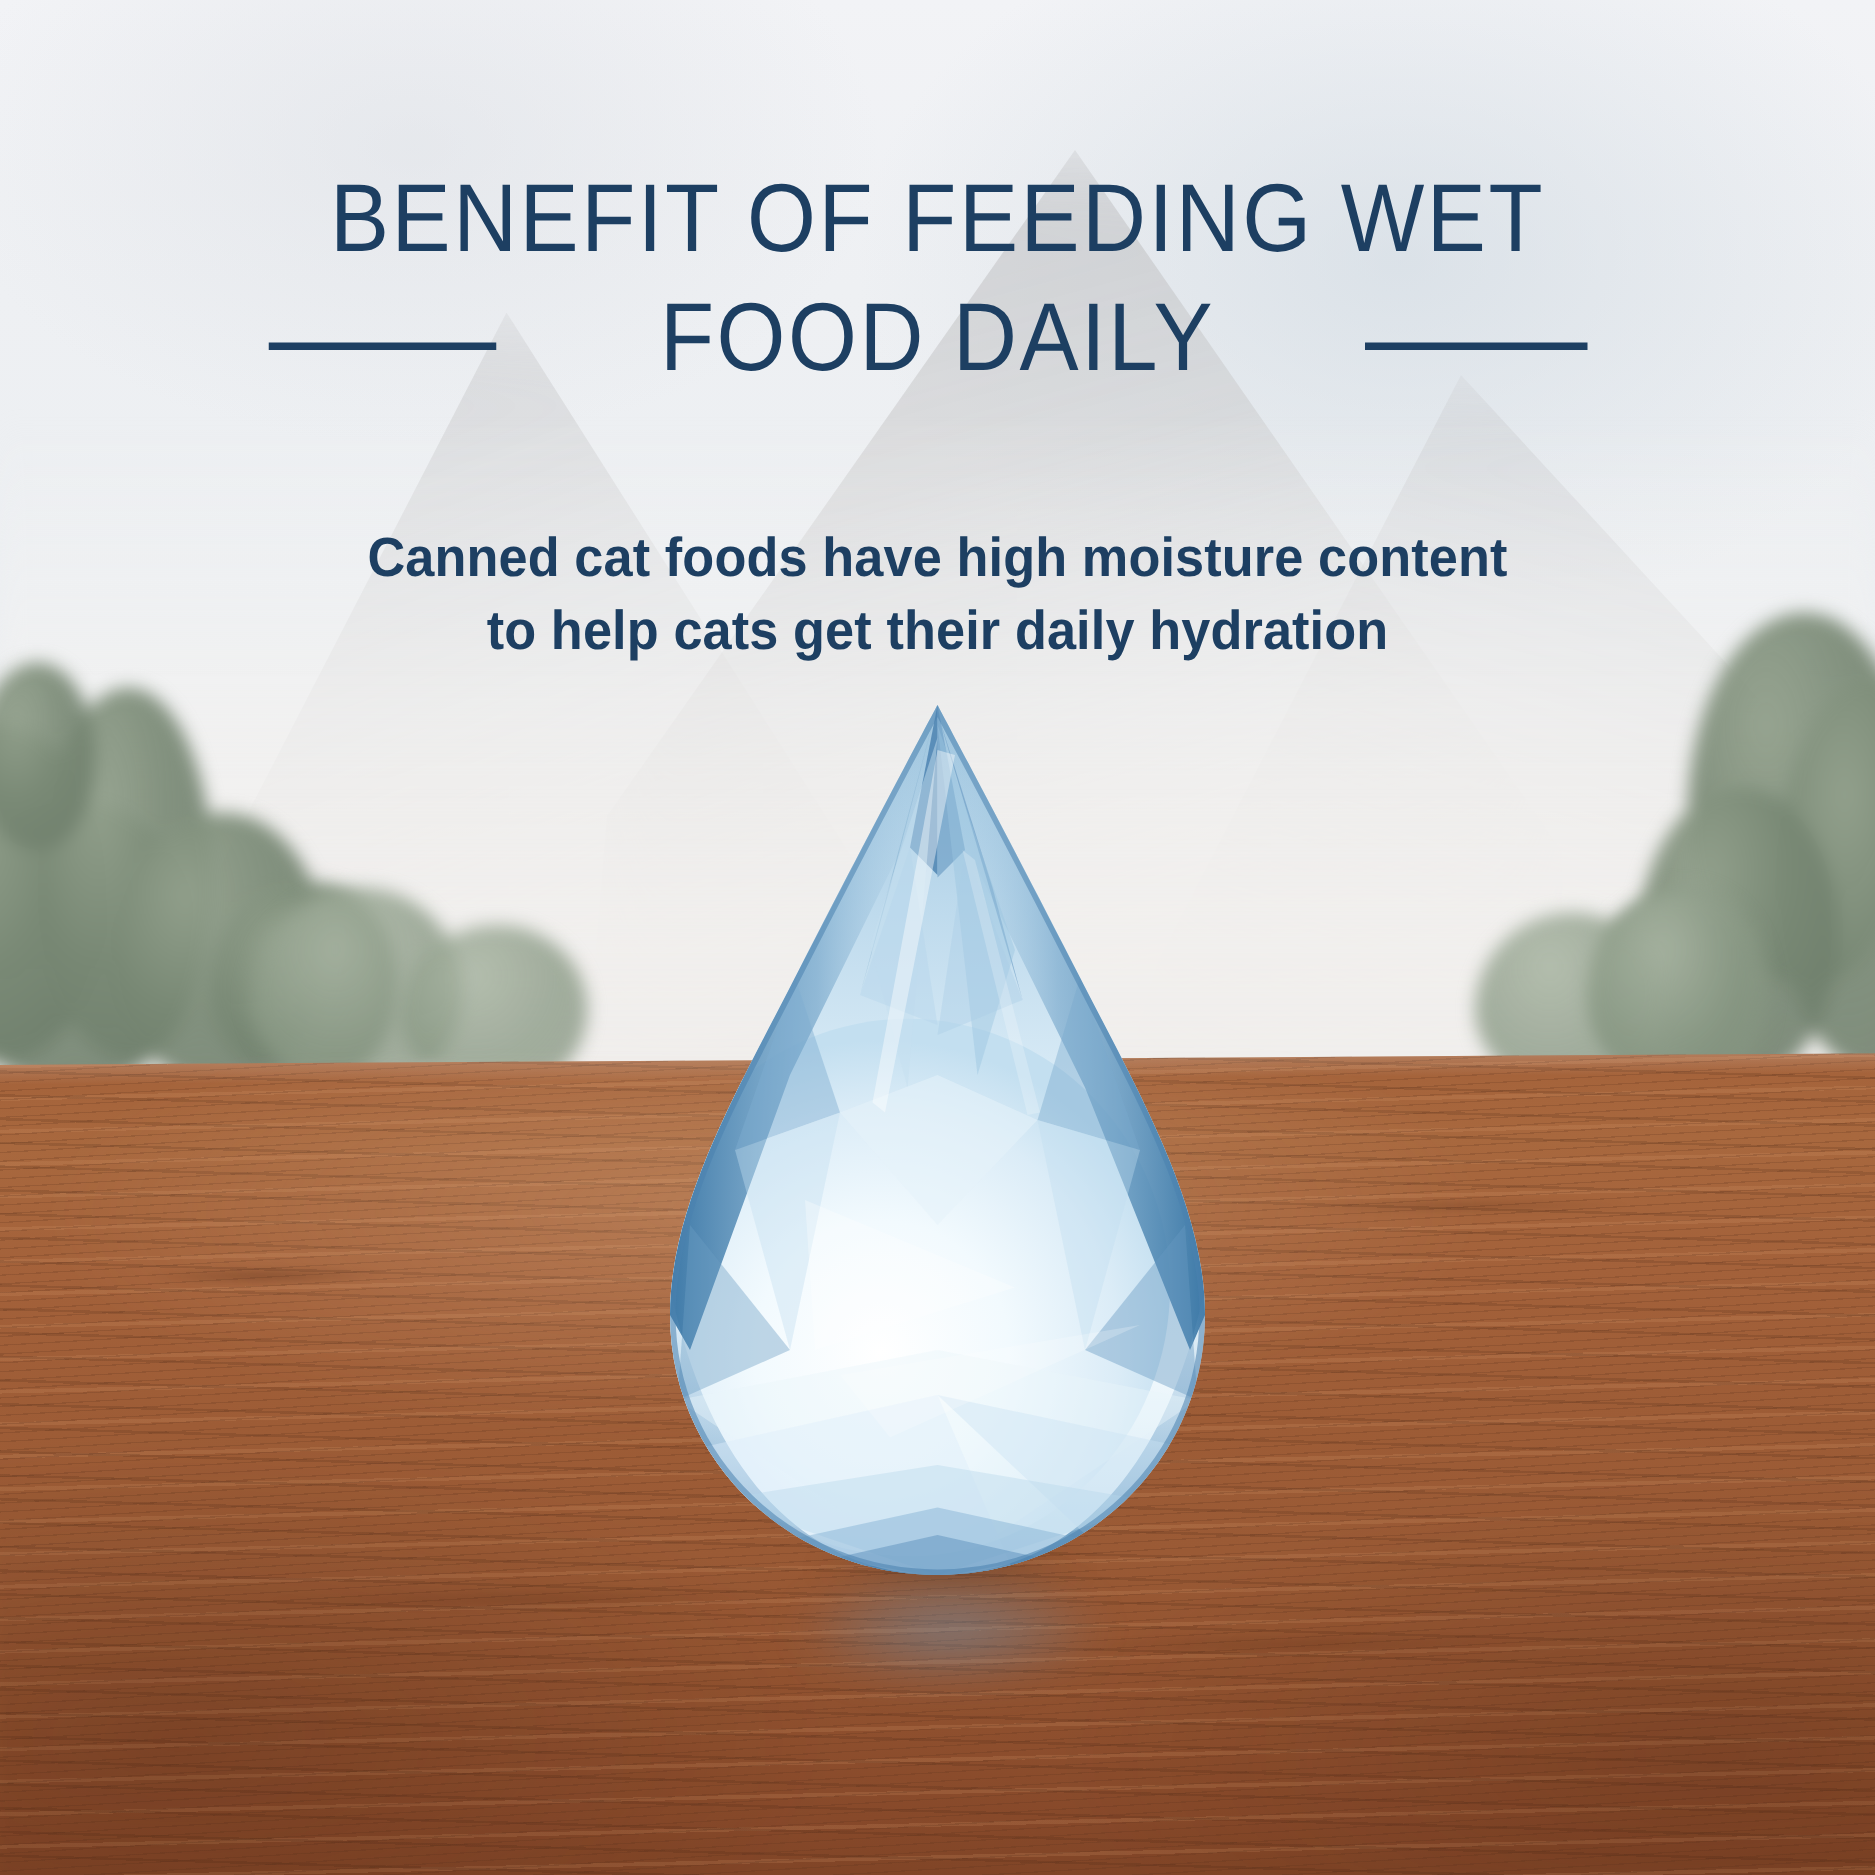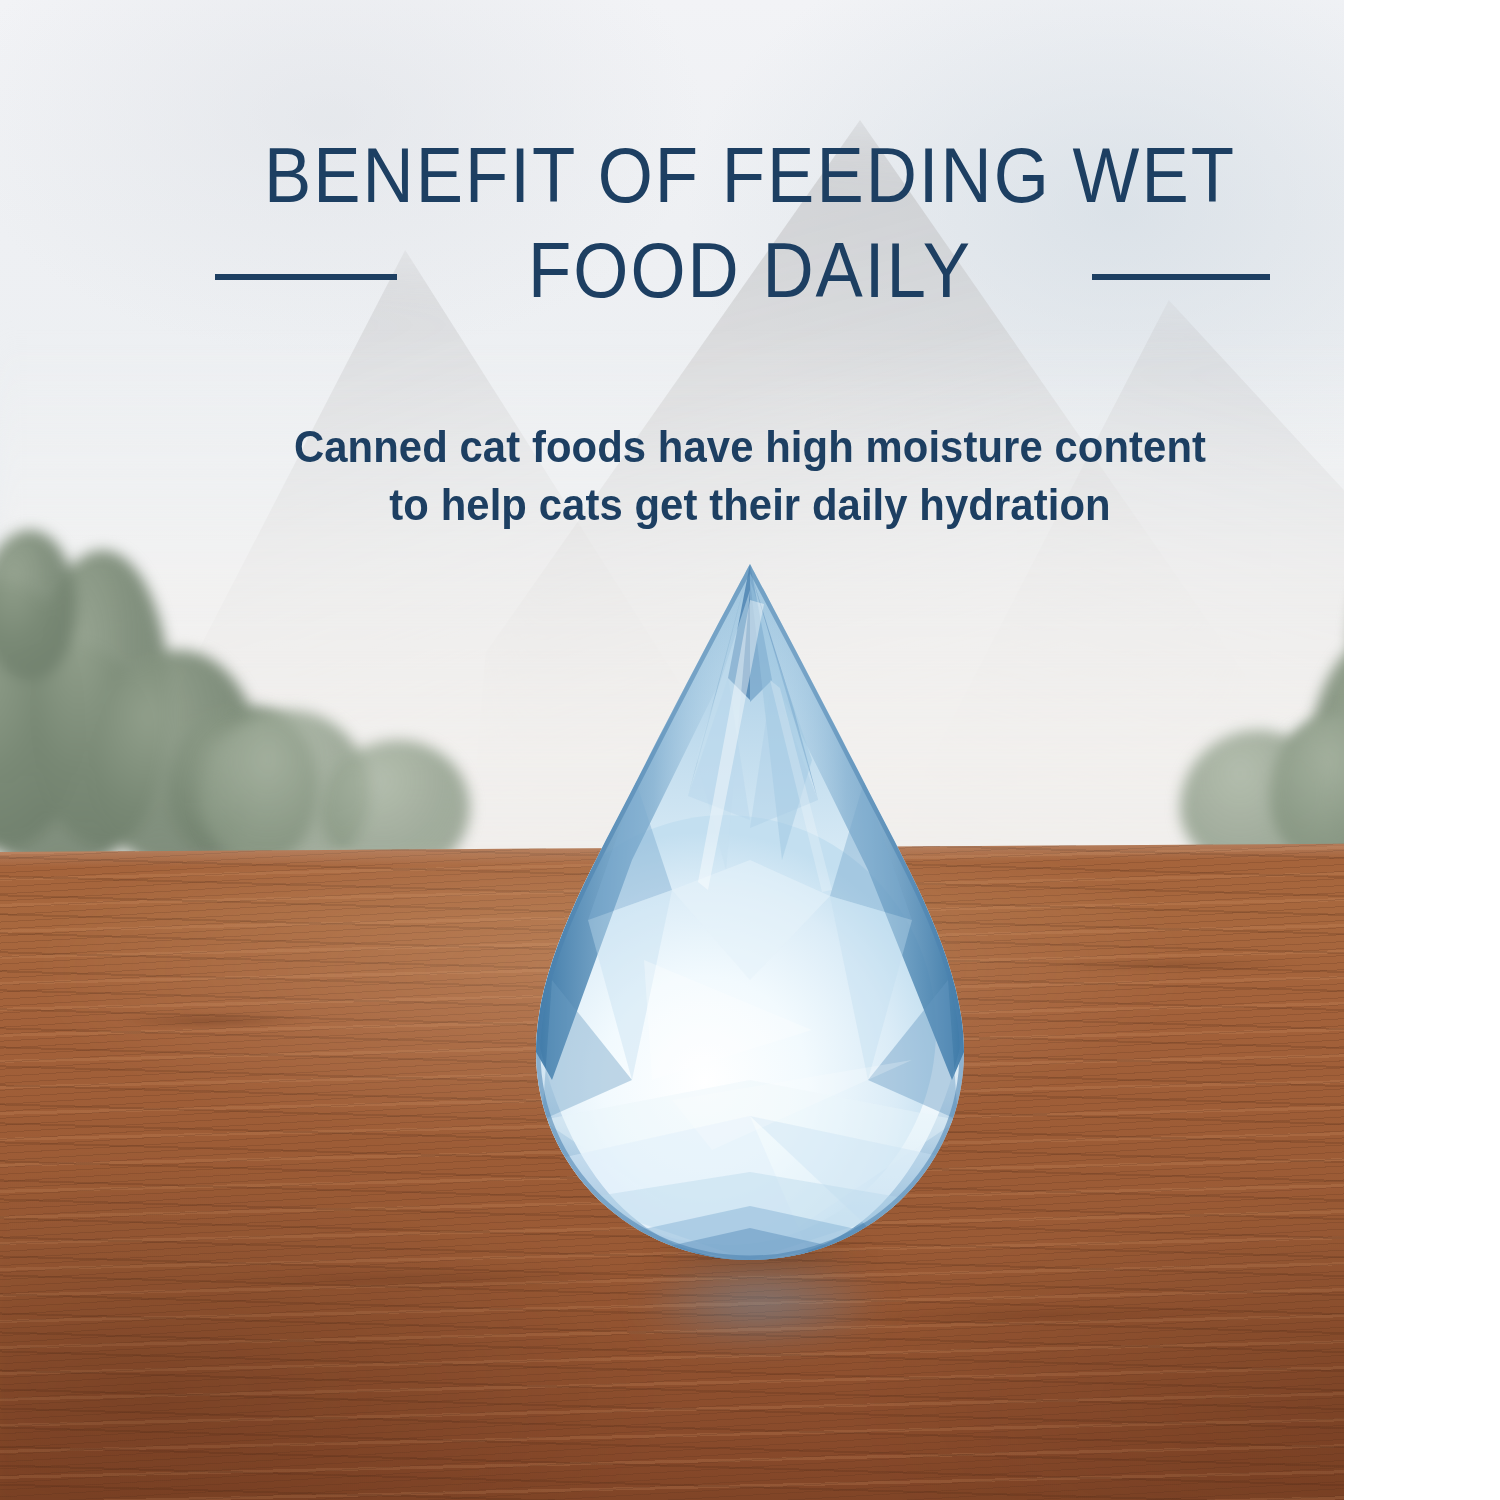--- a/index.html
+++ b/index.html
@@ -1,21 +1,21 @@
 <!DOCTYPE html>
 <html><head>
 <meta charset="utf-8">
 <style>
   html,body{margin:0;padding:0;}
   body{
     width:1500px;height:1500px;overflow:hidden;
     font-family:"Liberation Sans", sans-serif;
     background:#ffffff;
   }
-  .scene{position:relative;width:1344px;height:1500px;overflow:hidden;}
+  .scene{position:relative;width:1500px;height:1500px;overflow:hidden;}
 
   
   .sky{
     position:absolute;left:0;top:0;width:1500px;height:880px;
     background:
       radial-gradient(ellipse 620px 420px at 1120px 210px, rgba(203,214,223,.55) 0%, rgba(203,214,223,0) 70%),
       radial-gradient(ellipse 520px 330px at 330px 120px, rgba(214,218,224,.40) 0%, rgba(214,218,224,0) 72%),
       linear-gradient(180deg,#f2f3f6 0%, #eef0f3 26%, #eceff2 55%, #edeceb 80%, #eceae8 100%);
   }
   

